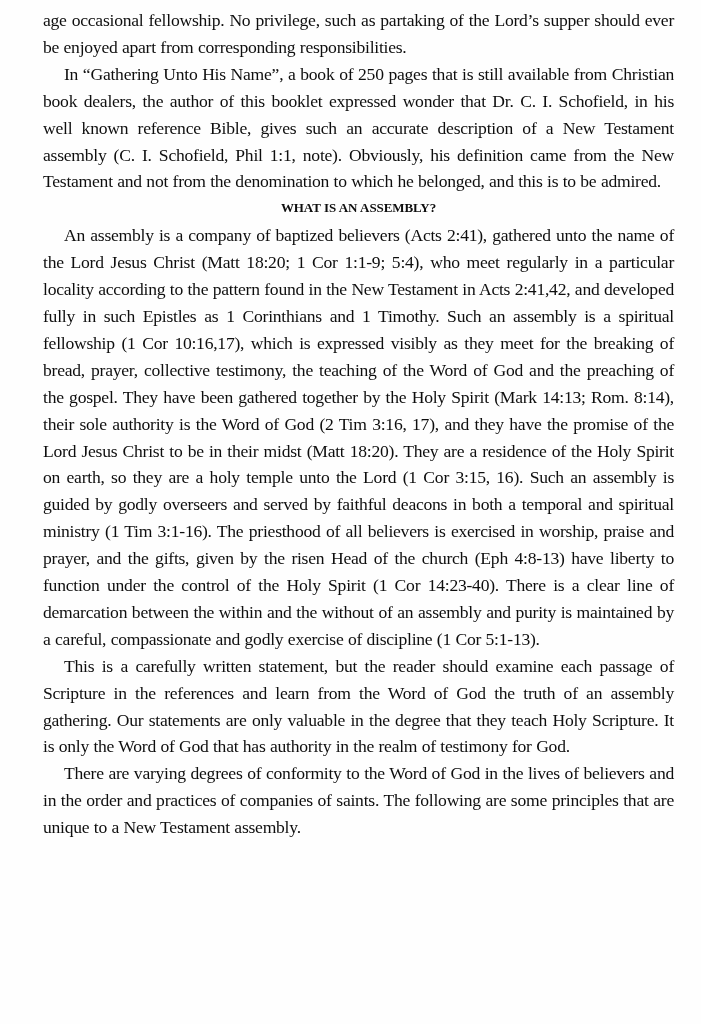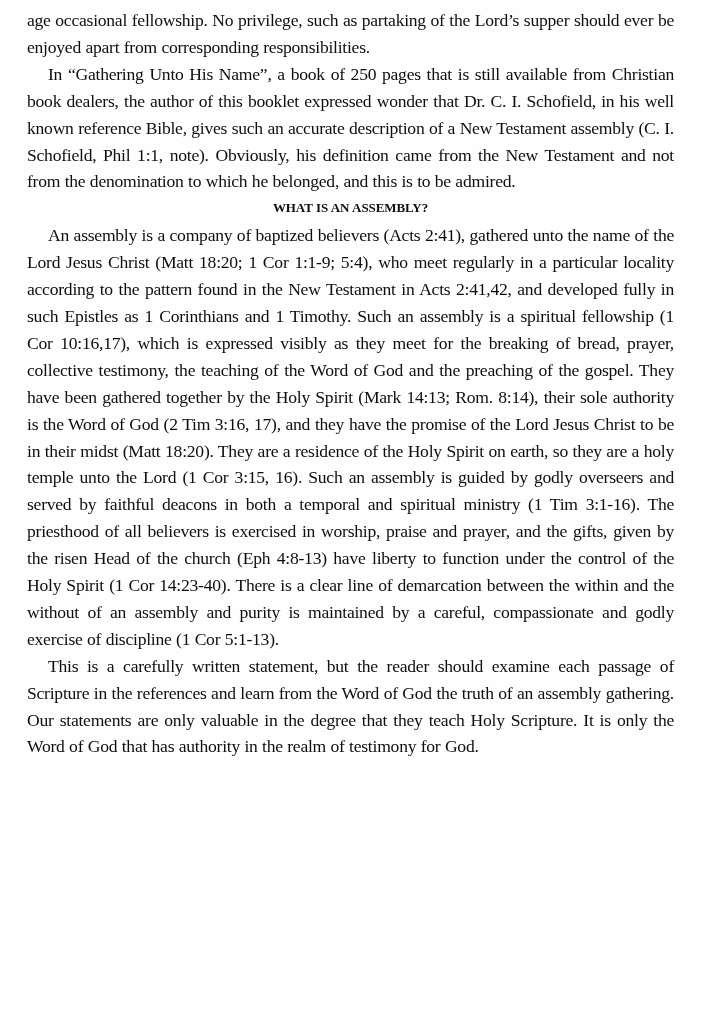--- a/index.html
+++ b/index.html
@@ -6,21 +6,21 @@
     margin: 0;
     padding: 0;
     background: #ffffff;
   }
   .page {
     position: relative;
     width: 701px;
     height: 1024px;
     box-sizing: border-box;
     margin: 0;
-    padding: 7px 27px 0 27px;
+    padding: 7px 27px 0 43px;
     background: #fefefe;
     color: #0e0e0e;
     font-family: "Liberation Serif", "DejaVu Serif", serif;
     font-size: 17.6px;
     line-height: 26.9px;
     text-align: justify;
     letter-spacing: -0.25px;
     word-spacing: 0.3px;
     overflow: hidden;
   }
@@ -49,13 +49,14 @@
 
   <p class="para indent">In “Gathering Unto His Name”, a book of 250 pages that is still available from Christian book dealers, the author of this booklet expressed wonder that Dr. C. I. Schofield, in his well known reference Bible, gives such an accurate description of a New Testament assembly (C. I. Schofield, Phil 1:1, note). Obviously, his definition came from the New Testament and not from the denomination to which he belonged, and this is to be admired.</p>
 
 
   <h2 class="section-heading">WHAT IS AN ASSEMBLY?</h2>
 
   <p class="para indent">An assembly is a company of baptized believers (Acts 2:41), gathered unto the name of the Lord Jesus Christ (Matt 18:20; 1 Cor 1:1-9; 5:4), who meet regularly in a particular locality according to the pattern found in the New Testament in Acts 2:41,42, and developed fully in such Epistles as 1 Corinthians and 1 Timothy. Such an assembly is a spiritual fellowship (1 Cor 10:16,17), which is expressed visibly as they meet for the breaking of bread, prayer, collective testimony, the teaching of the Word of God and the preaching of the gospel. They have been gathered together by the Holy Spirit (Mark 14:13; Rom. 8:14), their sole authority is the Word of God (2 Tim 3:16, 17), and they have the promise of the Lord Jesus Christ to be in their midst (Matt 18:20). They are a residence of the Holy Spirit on earth, so they are a holy temple unto the Lord (1 Cor 3:15, 16). Such an assembly is guided by godly overseers and served by faithful deacons in both a temporal and spiritual ministry (1 Tim 3:1-16). The priesthood of all believers is exercised in worship, praise and prayer, and the gifts, given by the risen Head of the church (Eph 4:8-13) have liberty to function under the control of the Holy Spirit (1 Cor 14:23-40). There is a clear line of demarcation between the within and the without of an assembly and purity is maintained by a careful, compassionate and godly exercise of discipline (1 Cor 5:1-13).</p>
 
   <p class="para indent">This is a carefully written statement, but the reader should examine each passage of Scripture in the references and learn from the Word of God the truth of an assembly gathering. Our statements are only valuable in the degree that they teach Holy Scripture. It is only the Word of God that has authority in the realm of testimony for God.</p>
 
+  <p class="para indent">There are varying degrees of conformity to the Word of God in the lives of believers and in the order and practices of companies of saints. The following are some principles that are unique to a New Testament assembly.</p>
 </div>
 
 </body></html>

